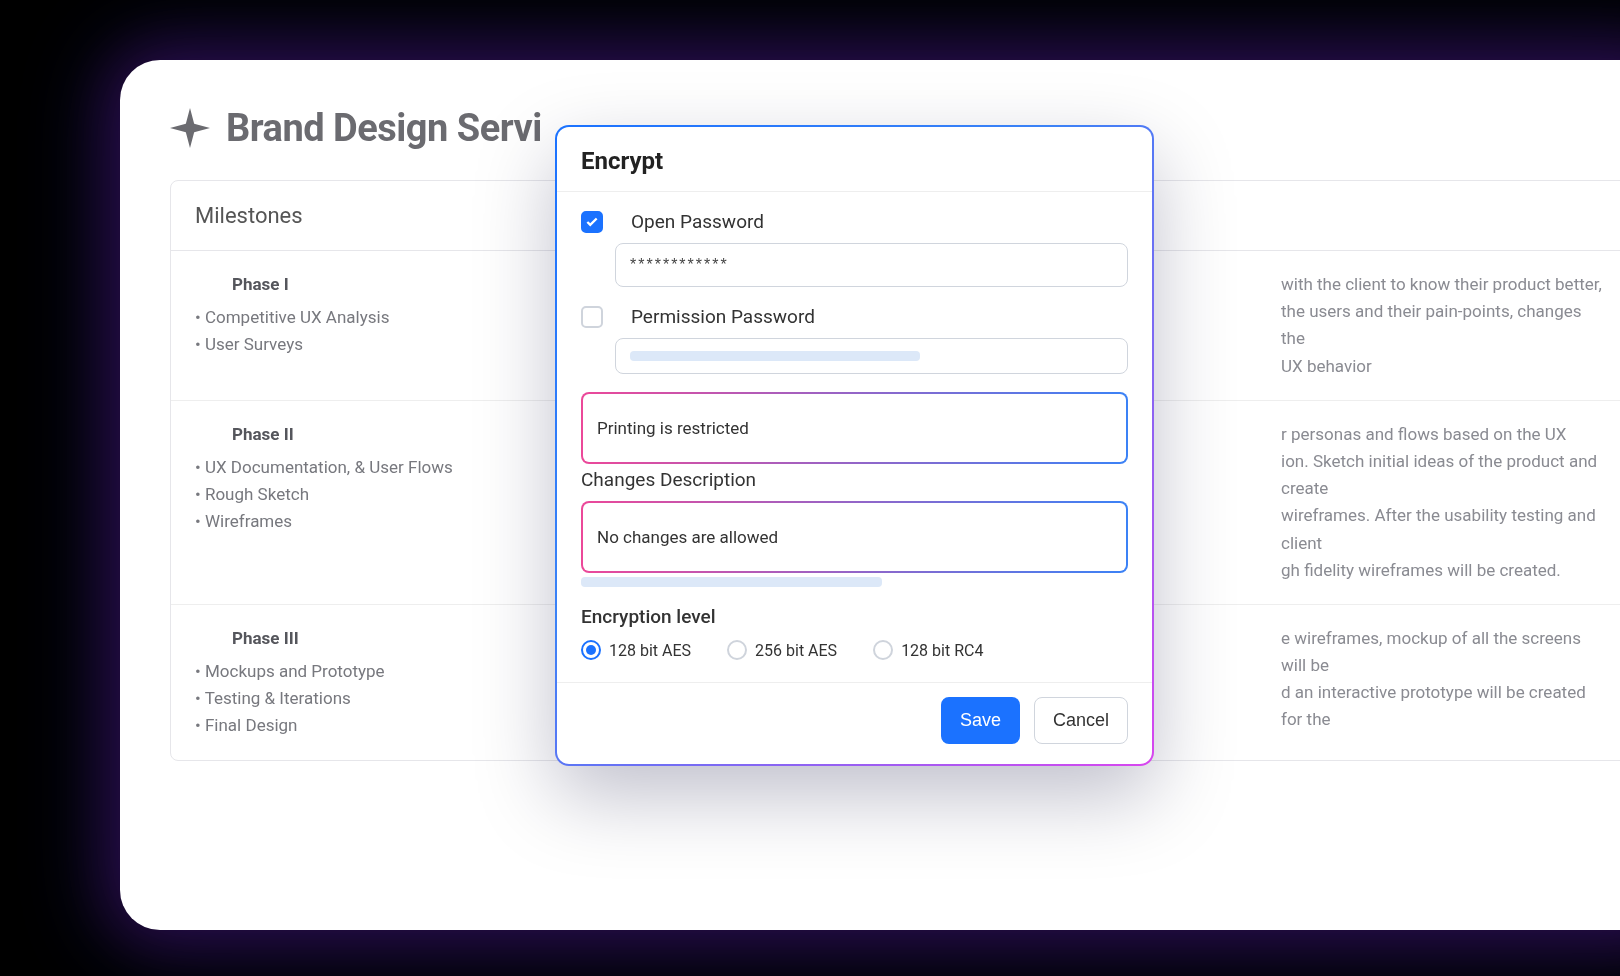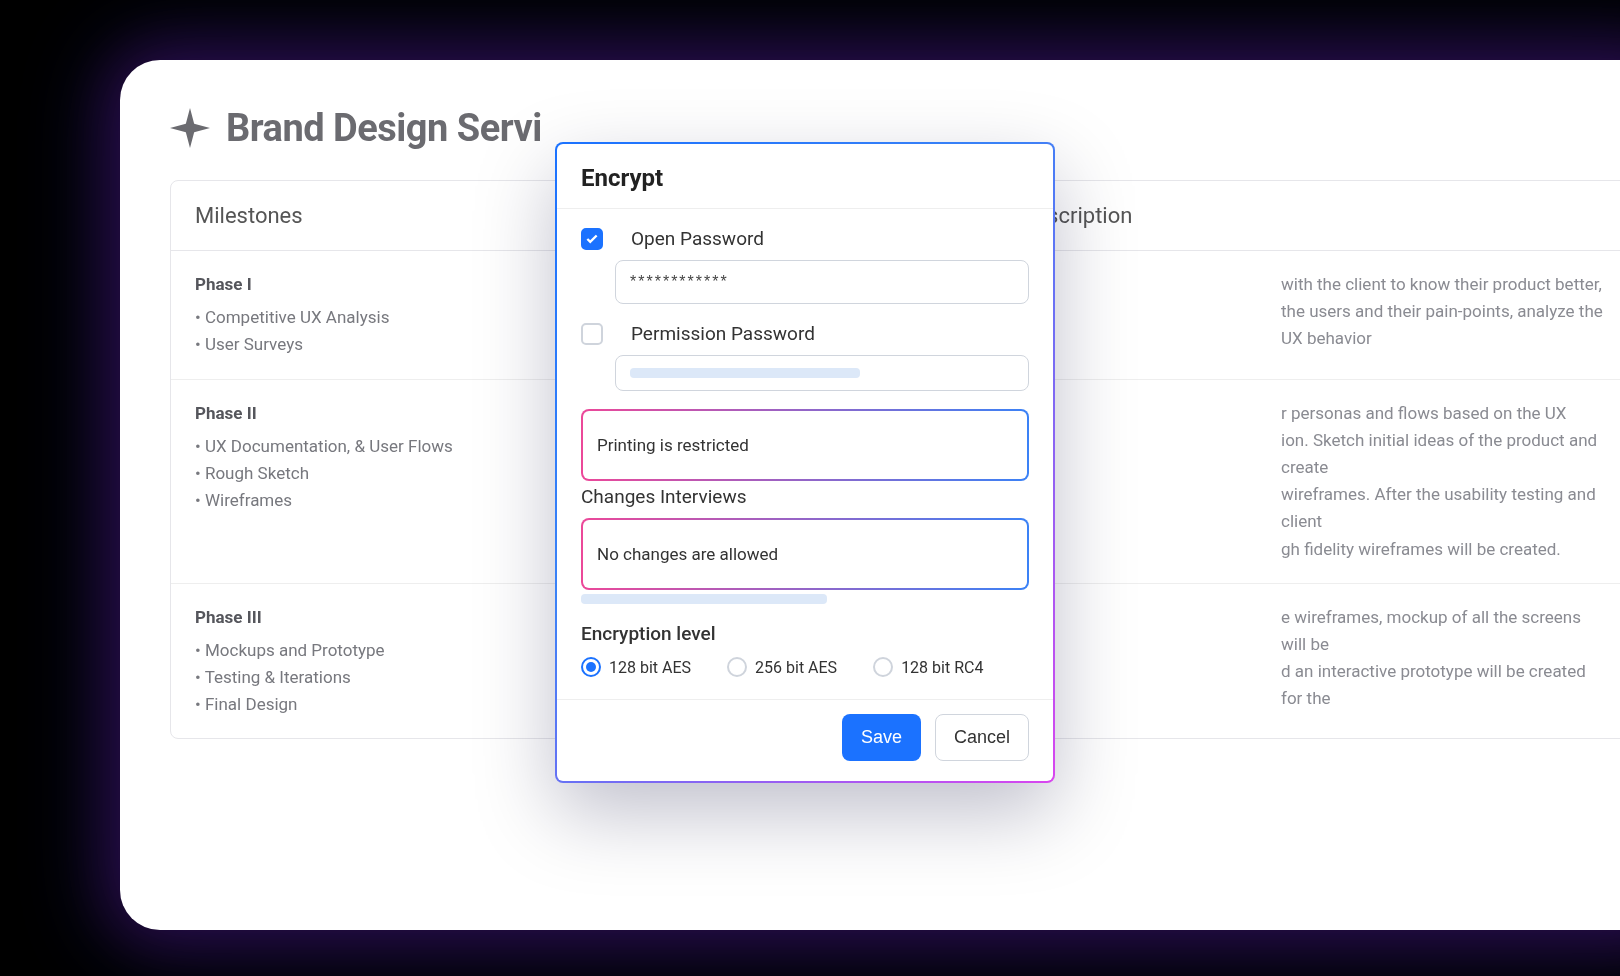--- a/index.html
+++ b/index.html
@@ -30,32 +30,32 @@
   .thead, .trow {
     display: grid;
     grid-template-columns: 360px 360px 1fr;
   }
   .thead { border-bottom: 1px solid #e6e6ea; }
   .th { padding: 22px 24px; font-size: 22px; font-weight: 400; color: #555; }
   .th:nth-child(3) { text-align: left; padding-left: 130px;}
   .trow { border-bottom: 1px solid #eee; }
   .trow:last-child { border-bottom: none; }
   .td { padding: 20px 24px; font-size: 17px; color: #77787e; line-height: 1.6; }
-  .phase-title { font-weight: 700; color: #55565c; margin-bottom: 6px; display:block; }
+  .phase-title { font-weight: 700; color: #55565c; margin-bottom: 6px; display:block;margin-left:37px; }
   .bullet::before { content: "• "; }
   .desc { color: #8a8b92; }
 
   
   .modal {
     position: absolute;
     left: 555px;
-    top: 142px;
-    width: 500px;
+    top: 125px;
+    width: 599px;
     background: #fff;
-    border-radius: 8px;
+    border-radius: 14px;
     border: 2.5px solid transparent;
     background-image: linear-gradient(#fff,#fff), linear-gradient(135deg,#1b72ff 0%, #3b82f6 40%, #d946ef 100%);
     background-origin: border-box;
     background-clip: padding-box, border-box;
     box-shadow: 0 30px 80px rgba(0,0,50,0.25);
     overflow: hidden;
   }
   .modal-title { font-size: 24px; font-weight: 700; color: #222; padding: 20px 24px 16px; border-bottom: 1px solid #eee;}
   .modal-body { padding: 18px 24px 8px; }
   .check-row { display: flex; align-items: center; gap: 28px; margin-bottom: 10px; }
@@ -121,21 +121,21 @@
 
     <div class="trow">
       <div class="td">
         <span class="phase-title">Phase I</span>
         <div class="bullet">Competitive UX Analysis</div>
         <div class="bullet">User Surveys</div>
       </div>
       <div class="td">2</div>
       <div class="td desc" style="padding-left:390px">
         <div>with the client to know their product better,</div>
-        <div>the users and their pain-points, analyze the</div>
+        <div>the users and their pain-points, changes the</div>
         <div>UX behavior</div>
       </div>
     </div>
 
     <div class="trow">
       <div class="td">
         <span class="phase-title">Phase II</span>
         <div class="bullet">UX Documentation, &amp; User Flows</div>
         <div class="bullet">Rough Sketch</div>
         <div class="bullet">Wireframes</div>
@@ -183,21 +183,21 @@
     <div class="check-row">
       <div class="checkbox"></div>
       <div class="check-label">Permission Password</div>
     </div>
     <div class="input disabled">
         <span class="skeleton"></span>
       </div>
 
     <div class="select">Printing is restricted</div>
 
-    <div class="field-label">Changes Interviews</div>
+    <div class="field-label">Changes Description</div>
     <div class="select">No changes are allowed</div>
     <div class="skeleton-bar"></div>
 
     <div class="field-label" style="font-weight:500">Encryption level</div>
     <div class="radio-group">
       <div class="radio-item">
         <div class="radio selected"></div>
         <span class="radio-label">128 bit AES</span>
       </div>
       <div class="radio-item">

